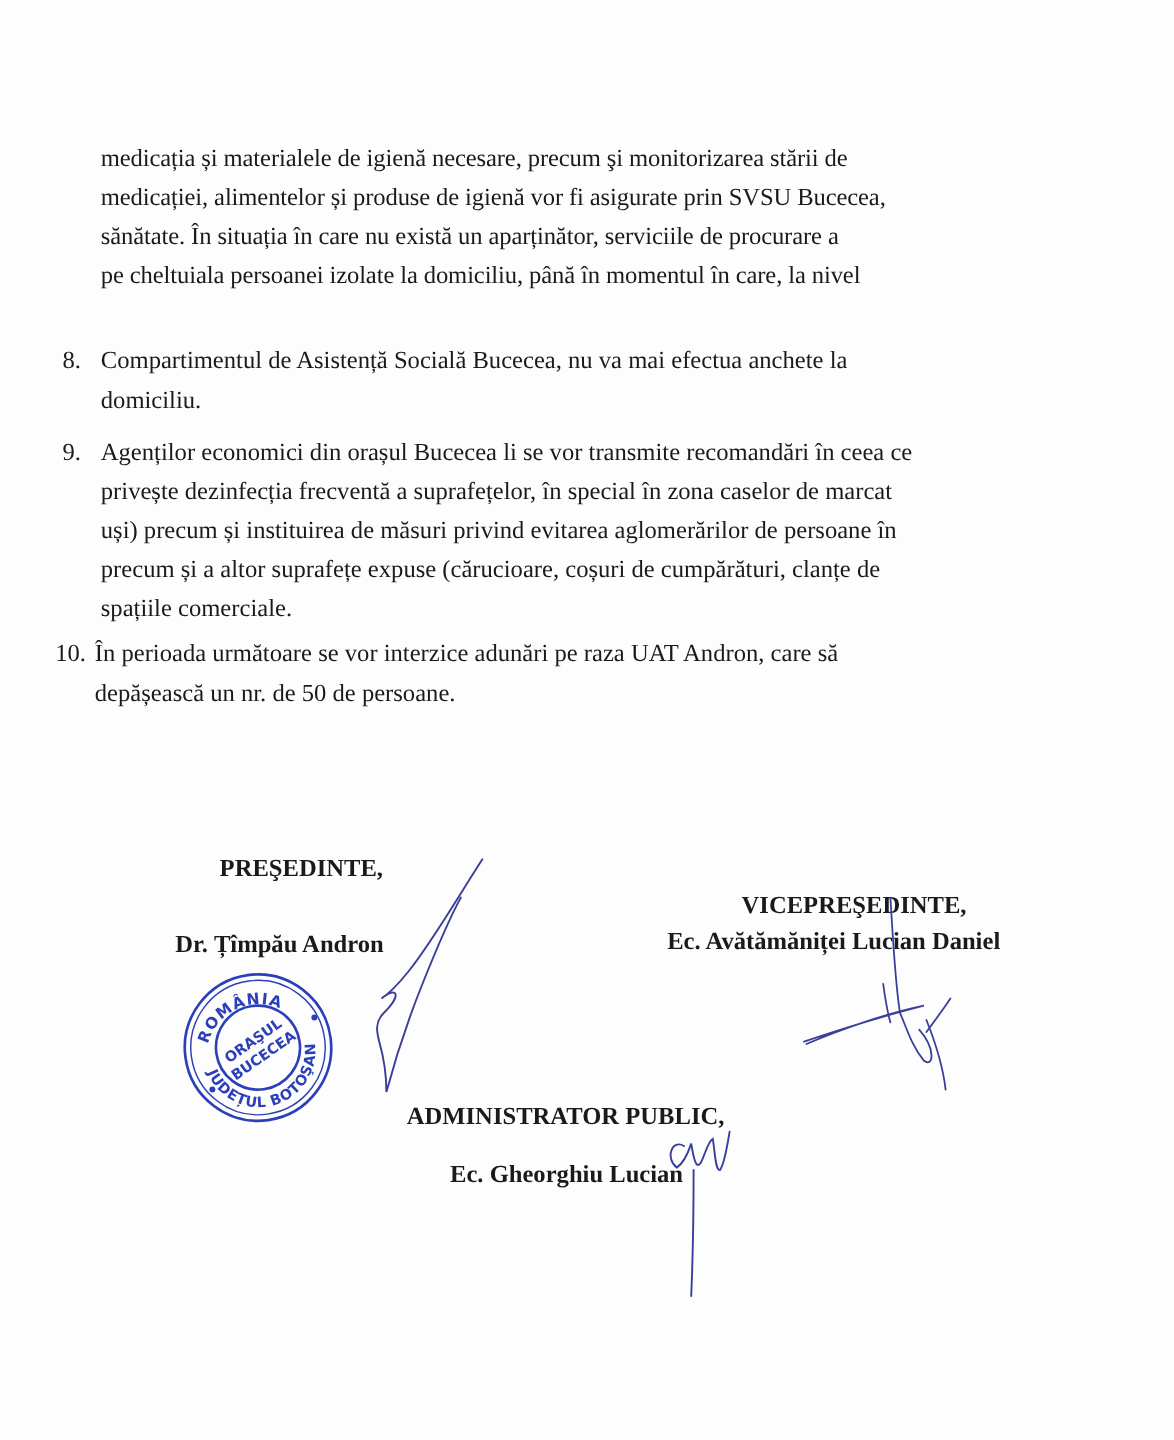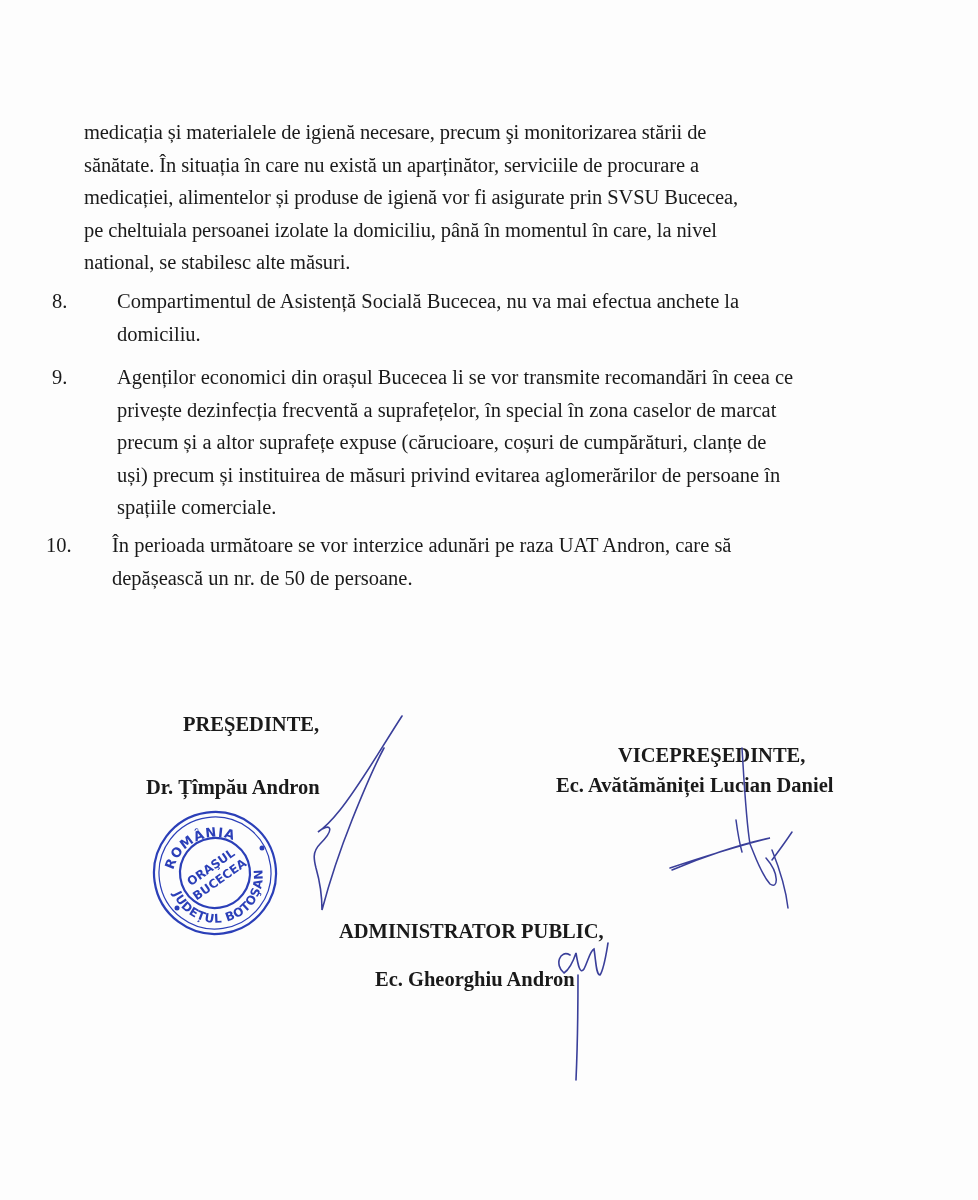--- a/index.html
+++ b/index.html
@@ -4,74 +4,73 @@
   <style>
     html, body { margin: 0; padding: 0; background: #ffffff; }
     body { width: 978px; height: 1200px; position: relative; overflow: hidden;
            font-family: "Liberation Serif", "DejaVu Serif", serif; color: #1a1a1a; }
     .page { position: absolute; left: 0; top: 0; width: 978px; height: 1200px; background: #fdfdfd; }
     .para { position: absolute; left: 84px; width: 800px; font-size: 20.5px; line-height: 32.5px;
             text-align: justify; letter-spacing: -0.1px; }
     .para .ln { display: block; white-space: nowrap; }
     .item { position: absolute; left: 52px; width: 840px; font-size: 20.5px; line-height: 32.5px; }
     .item .num { position: absolute; left: 0; top: 0; }
-    .item .txt { position: absolute; left: 32px; top: 0; width: 800px; margin-left: 33px; }
+    .item .txt { position: absolute; left: 32px; top: 0; width: 800px; }
     .item .ln { display: block; white-space: nowrap; }
     .item10 .txt { left: 33px; }
     .sig { position: absolute; font-weight: bold; font-size: 20.5px; white-space: nowrap; }
     svg.ink { position: absolute; overflow: visible; }
   </style>
 </head>
 <body>
 
 <div class="page">
 
   <div class="para" style="top:116px;">
     <span class="ln">medicația și materialele de igienă necesare, precum şi monitorizarea stării de</span>
+    <span class="ln">medicației, alimentelor și produse de igienă vor fi asigurate prin SVSU Bucecea,</span>
     <span class="ln">sănătate. În situația în care nu există un aparținător, serviciile de procurare a</span>
-    <span class="ln">medicației, alimentelor și produse de igienă vor fi asigurate prin SVSU Bucecea,</span>
     <span class="ln">pe cheltuiala persoanei izolate la domiciliu, până în momentul în care, la nivel</span>
-    <span class="ln">national, se stabilesc alte măsuri.</span>
   </div>
 
   <div class="item" style="top:285px;">
     <span class="num">8.</span>
     <div class="txt">
       <span class="ln">Compartimentul  de Asistență Socială Bucecea, nu va mai efectua anchete la</span>
       <span class="ln">domiciliu.</span>
     </div>
   </div>
 
   <div class="item" style="top:361px;">
     <span class="num">9.</span>
     <div class="txt">
       <span class="ln">Agenților economici din orașul Bucecea li se vor transmite recomandări în ceea ce</span>
       <span class="ln">privește dezinfecția frecventă a suprafețelor, în special în zona caselor de marcat</span>
+      <span class="ln">uși) precum și instituirea de măsuri privind evitarea aglomerărilor de persoane în</span>
       <span class="ln">precum și a altor suprafețe expuse (cărucioare, coșuri de cumpărături, clanțe de</span>
-      <span class="ln">uși) precum și instituirea de măsuri privind evitarea aglomerărilor de persoane în</span>
       <span class="ln">spațiile comerciale.</span>
     </div>
   </div>
 
   <div class="item item10" style="top:529px; left:46px;">
     <span class="num">10.</span>
     <div class="txt">
       <span class="ln">În perioada următoare  se vor interzice adunări pe raza UAT Andron, care să</span>
       <span class="ln">depășească un nr. de 50 de persoane.</span>
     </div>
   </div>
 
   <div class="sig" style="left:183px; top:713px;">PREŞEDINTE,</div>
   <div class="sig" style="left:146px; top:776px;">Dr. Țîmpău Andron</div>
 
   <div class="sig" style="left:618px; top:744px;">VICEPREŞEDINTE,</div>
   <div class="sig" style="left:556px; top:774px;text-align:center;">Ec. Avătămăniței Lucian Daniel</div>
 
   <div class="sig" style="left:339px; top:920px;text-align:center;">ADMINISTRATOR PUBLIC,</div>
-  <div class="sig" style="left:375px; top:968px;">Ec. Gheorghiu Andron</div>
+  <div class="sig" style="left:375px; top:968px;">Ec. Gheorghiu Lucian</div>
 
   <svg class="ink" style="left:150px; top:808px;" width="130" height="130" viewBox="0 0 130 130">
     <defs>
       <path id="arcTop" d="M 22 70 A 44 44 0 0 1 108 60"></path>
       <path id="arcBot" d="M 20 76 A 46 46 0 0 0 112 60"></path>
     </defs>
     <g fill="none" stroke="#2b3fb8" stroke-width="2.2" transform="rotate(-8 65 65)">
       <circle cx="65" cy="65" r="61"></circle>
       <circle cx="65" cy="65" r="56" stroke-width="1.2"></circle>
       <circle cx="65" cy="65" r="35"></circle>

